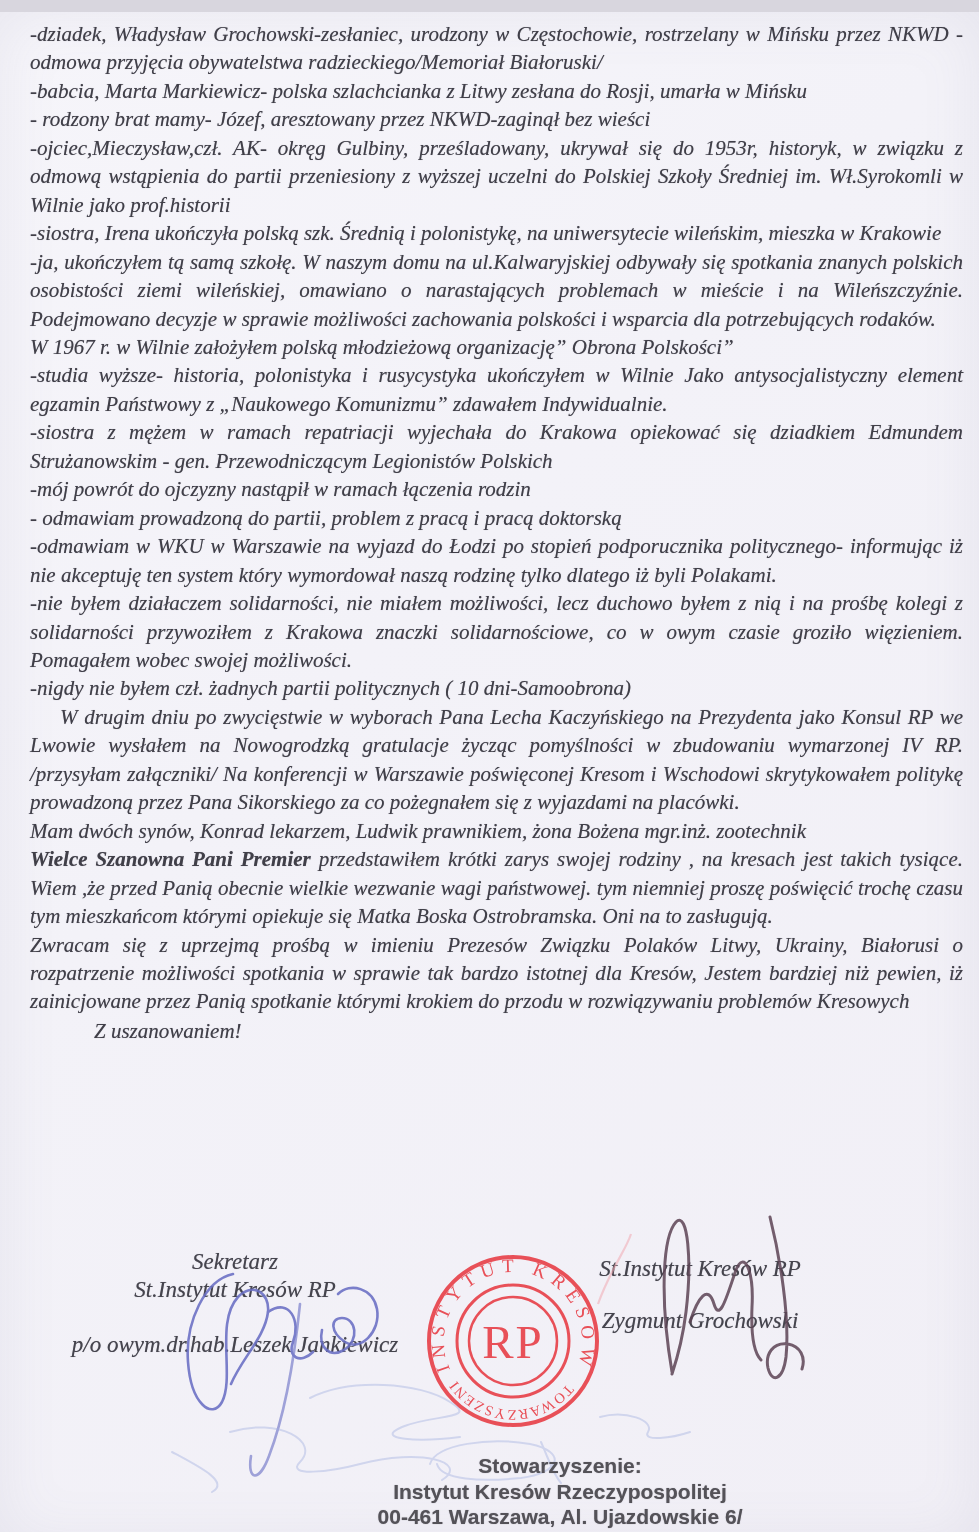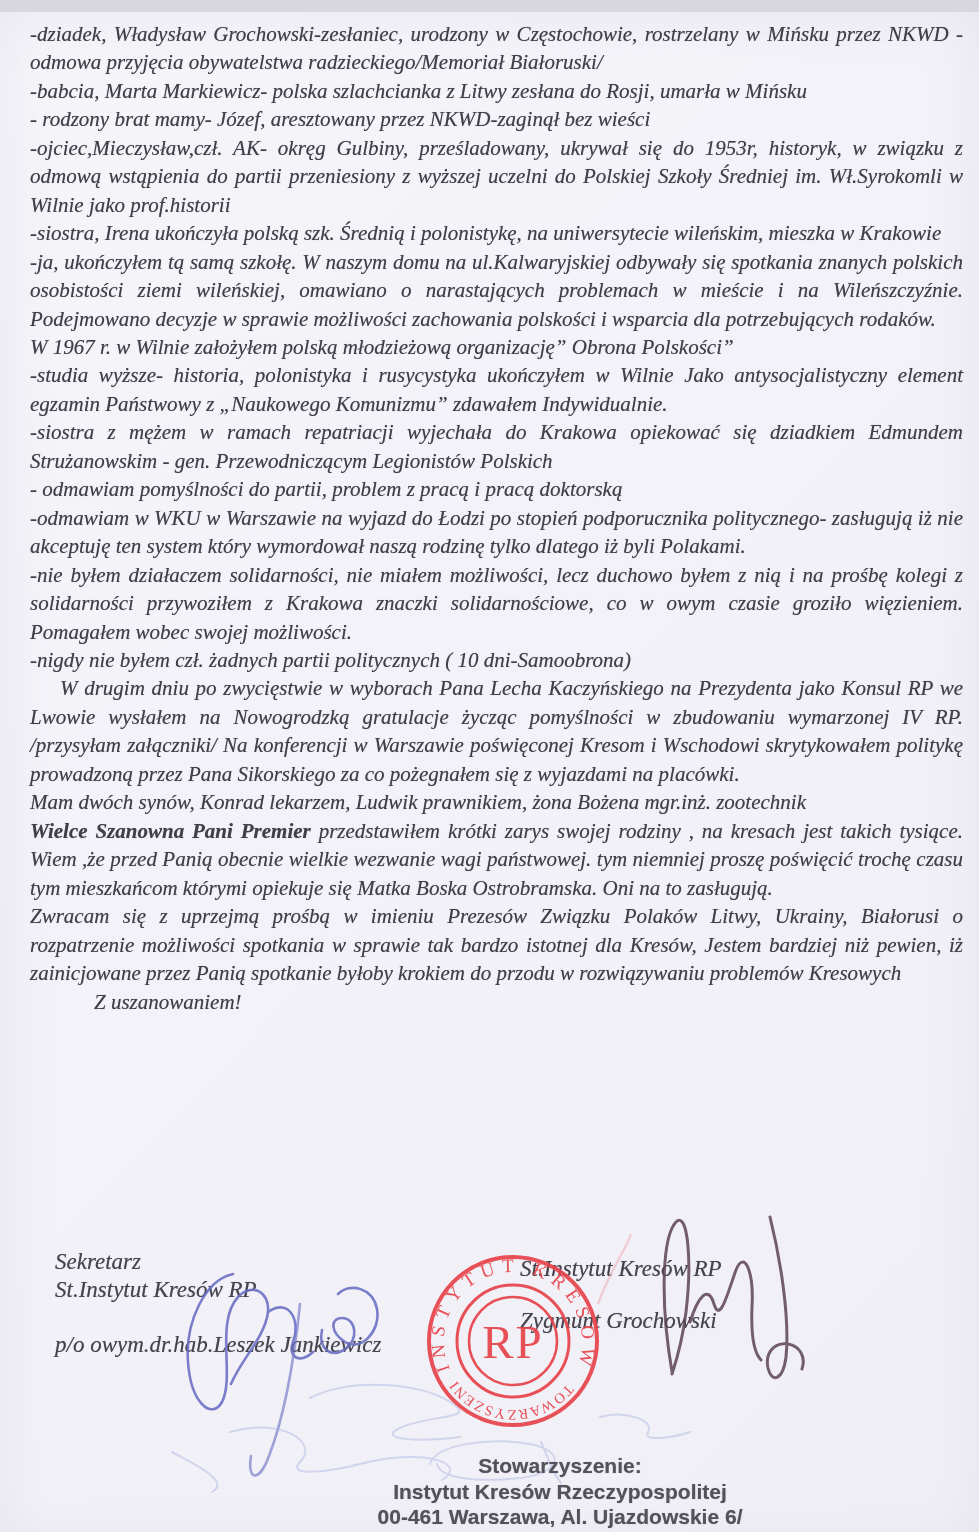--- a/index.html
+++ b/index.html
@@ -22,21 +22,21 @@
   .body-text p{margin:0;text-align:justify;}
   .body-text p.indent{text-indent:30px;}
   .bold-lead{font-weight:bold;}
   .closing-line{
     text-align:center;position:relative;left:64px;
     margin-top:1px !important;
   }
   .sig-block{
     position:absolute;width:360px;
     font-style:italic;font-size:23px;line-height:28px;
-    color:#45444d;text-align:left;
+    color:#45444d;text-align:center;
     text-shadow:0 0 .7px rgba(60,60,75,.5);
   }
   .sig-left{left:55px;top:1236px;}
   .sig-right{left:520px;top:1243px;}
   .sig-name{margin-top:27px;}
   .sig-right .sig-name{margin-top:24px;}
   .stamp-wrap{position:absolute;left:424px;top:1240px;width:178px;height:178px;opacity:.92;}
   .overlay-svg{position:absolute;left:0;top:0;width:979px;height:1532px;pointer-events:none;}
   .footer{
     position:absolute;left:170px;top:1441px;width:780px;
@@ -56,28 +56,29 @@
   <div class="body-text">
     <p>-dziadek, Władysław Grochowski-zesłaniec, urodzony w Częstochowie, rostrzelany w Mińsku przez  NKWD - odmowa  przyjęcia obywatelstwa radzieckiego/Memoriał  Białoruski/</p>
     <p>-babcia, Marta Markiewicz- polska szlachcianka z Litwy zesłana do Rosji, umarła w  Mińsku</p>
     <p>- rodzony brat mamy- Józef, aresztowany przez NKWD-zaginął bez wieści</p>
     <p>-ojciec,Mieczysław,czł. AK- okręg Gulbiny, prześladowany, ukrywał się do 1953r, historyk, w związku z odmową wstąpienia do partii     przeniesiony z wyższej uczelni do Polskiej Szkoły Średniej im. Wł.Syrokomli w Wilnie jako prof.historii</p>
     <p>-siostra, Irena ukończyła polską szk. Średnią i polonistykę, na uniwersytecie wileńskim, mieszka w Krakowie</p>
     <p>-ja, ukończyłem tą samą szkołę. W naszym domu na ul.Kalwaryjskiej odbywały się spotkania znanych polskich osobistości ziemi wileńskiej, omawiano o narastających problemach w mieście i na Wileńszczyźnie. Podejmowano decyzje w sprawie możliwości zachowania polskości i wsparcia dla potrzebujących rodaków.</p>
     <p>W 1967 r. w Wilnie  założyłem polską młodzieżową organizację” Obrona Polskości”</p>
     <p>-studia wyższe-  historia, polonistyka i rusycystyka ukończyłem w Wilnie Jako antysocjalistyczny element  egzamin  Państwowy z „Naukowego Komunizmu” zdawałem Indywidualnie.</p>
     <p>-siostra z mężem  w ramach repatriacji wyjechała do Krakowa  opiekować się dziadkiem Edmundem Strużanowskim - gen. Przewodniczącym Legionistów Polskich</p>
-    <p>- odmawiam pomyślności do partii, problem  z pracą  i pracą doktorską</p>
-    <p>-odmawiam w WKU w Warszawie na wyjazd do Łodzi po stopień   podporucznika politycznego- zasługują iż nie akceptuję ten system który wymordował naszą rodzinę tylko dlatego iż byli Polakami.</p>
+    <p>-mój powrót do ojczyzny nastąpił w ramach łączenia rodzin</p>
+    <p>- odmawiam prowadzoną do partii, problem  z pracą  i pracą doktorską</p>
+    <p>-odmawiam w WKU w Warszawie na wyjazd do Łodzi po stopień   podporucznika politycznego- informując iż nie akceptuję ten system który wymordował naszą rodzinę tylko dlatego iż byli Polakami.</p>
     <p>-nie byłem działaczem solidarności, nie miałem możliwości, lecz duchowo byłem z nią i na prośbę kolegi z solidarności przywoziłem z Krakowa znaczki solidarnościowe, co w owym czasie groziło więzieniem. Pomagałem wobec swojej możliwości.</p>
     <p>-nigdy nie byłem czł. żadnych partii politycznych ( 10 dni-Samoobrona)</p>
     <p class="indent">W drugim dniu po zwycięstwie w wyborach Pana Lecha Kaczyńskiego na Prezydenta jako Konsul RP we Lwowie wysłałem na Nowogrodzką gratulacje życząc pomyślności w zbudowaniu wymarzonej IV RP. /przysyłam załączniki/ Na konferencji w Warszawie poświęconej Kresom i Wschodowi skrytykowałem politykę prowadzoną przez Pana Sikorskiego za co pożegnałem się z wyjazdami na placówki.</p>
     <p>Mam dwóch synów, Konrad lekarzem, Ludwik prawnikiem, żona Bożena mgr.inż. zootechnik</p>
     <p><span class="bold-lead">Wielce Szanowna Pani Premier</span><span>  przedstawiłem krótki zarys swojej rodziny , na kresach jest takich tysiące. Wiem ,że przed Panią obecnie wielkie wezwanie wagi państwowej.  tym niemniej proszę poświęcić trochę czasu  tym mieszkańcom którymi opiekuje się Matka Boska Ostrobramska. Oni na to zasługują.</span></p>
-    <p>Zwracam się z uprzejmą prośbą w imieniu Prezesów Związku Polaków Litwy, Ukrainy, Białorusi o rozpatrzenie możliwości spotkania w sprawie tak bardzo istotnej dla Kresów, Jestem bardziej niż pewien, iż zainicjowane przez Panią spotkanie byłoby krokiem do przodu w rozwiązywaniu problemów Kresowych</p>
+    <p>Zwracam się z uprzejmą prośbą w imieniu Prezesów Związku Polaków Litwy, Ukrainy, Białorusi o rozpatrzenie możliwości spotkania w sprawie tak bardzo istotnej dla Kresów, Jestem bardziej niż pewien, iż zainicjowane przez Panią spotkanie którymi krokiem do przodu w rozwiązywaniu problemów Kresowych</p>
     <p class="closing-line">Z uszanowaniem!</p>
   </div>
 
   <div class="sig-block sig-left">
     <div>Sekretarz</div>
     <div>St.Instytut Kresów RP</div>
     <div class="sig-name">p/o  owym.dr.hab.Leszek Jankiewicz</div>
   </div>
 
   <div class="sig-block sig-right">

